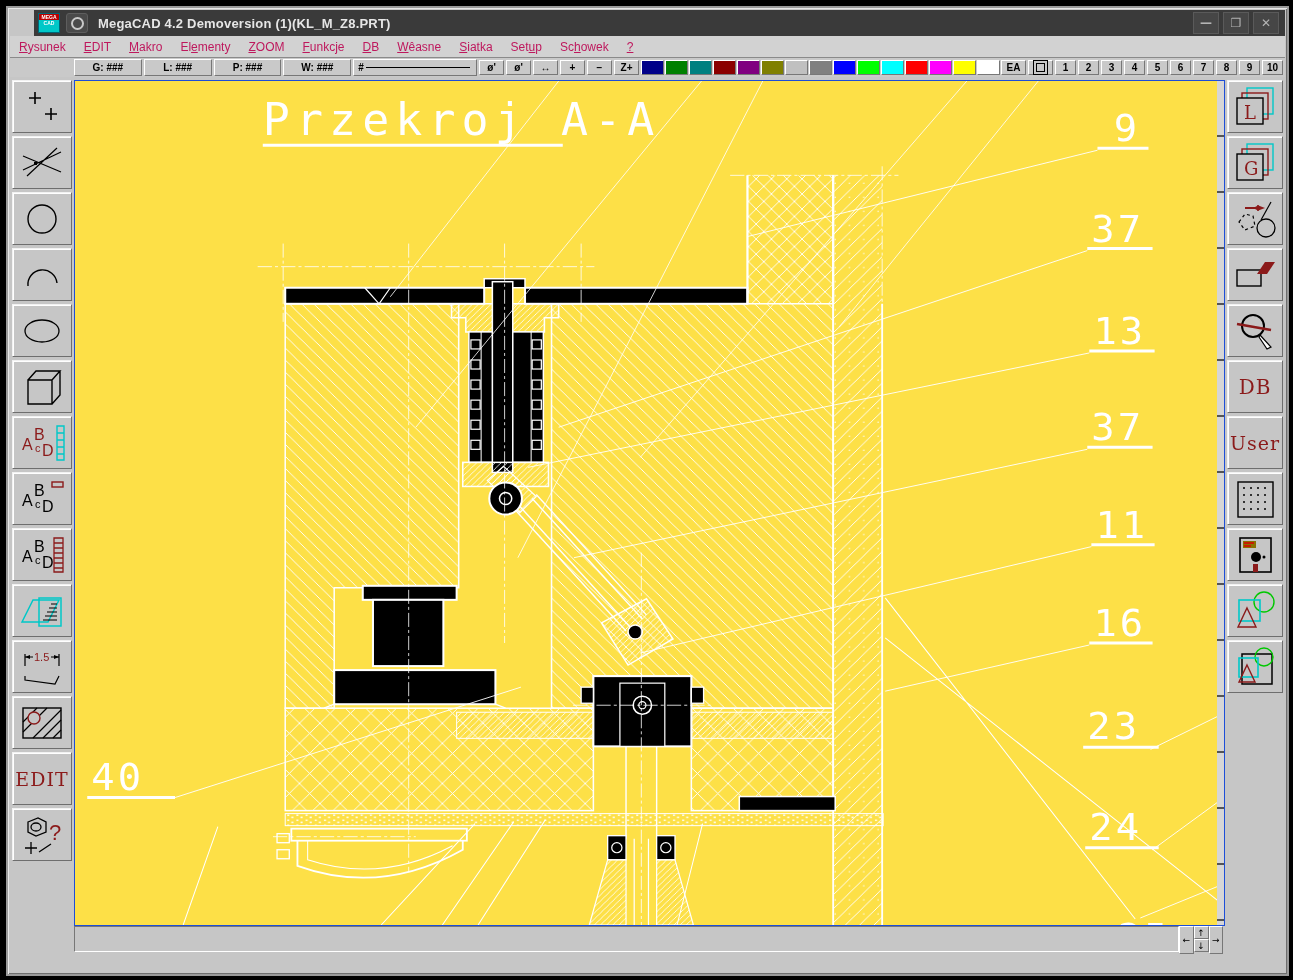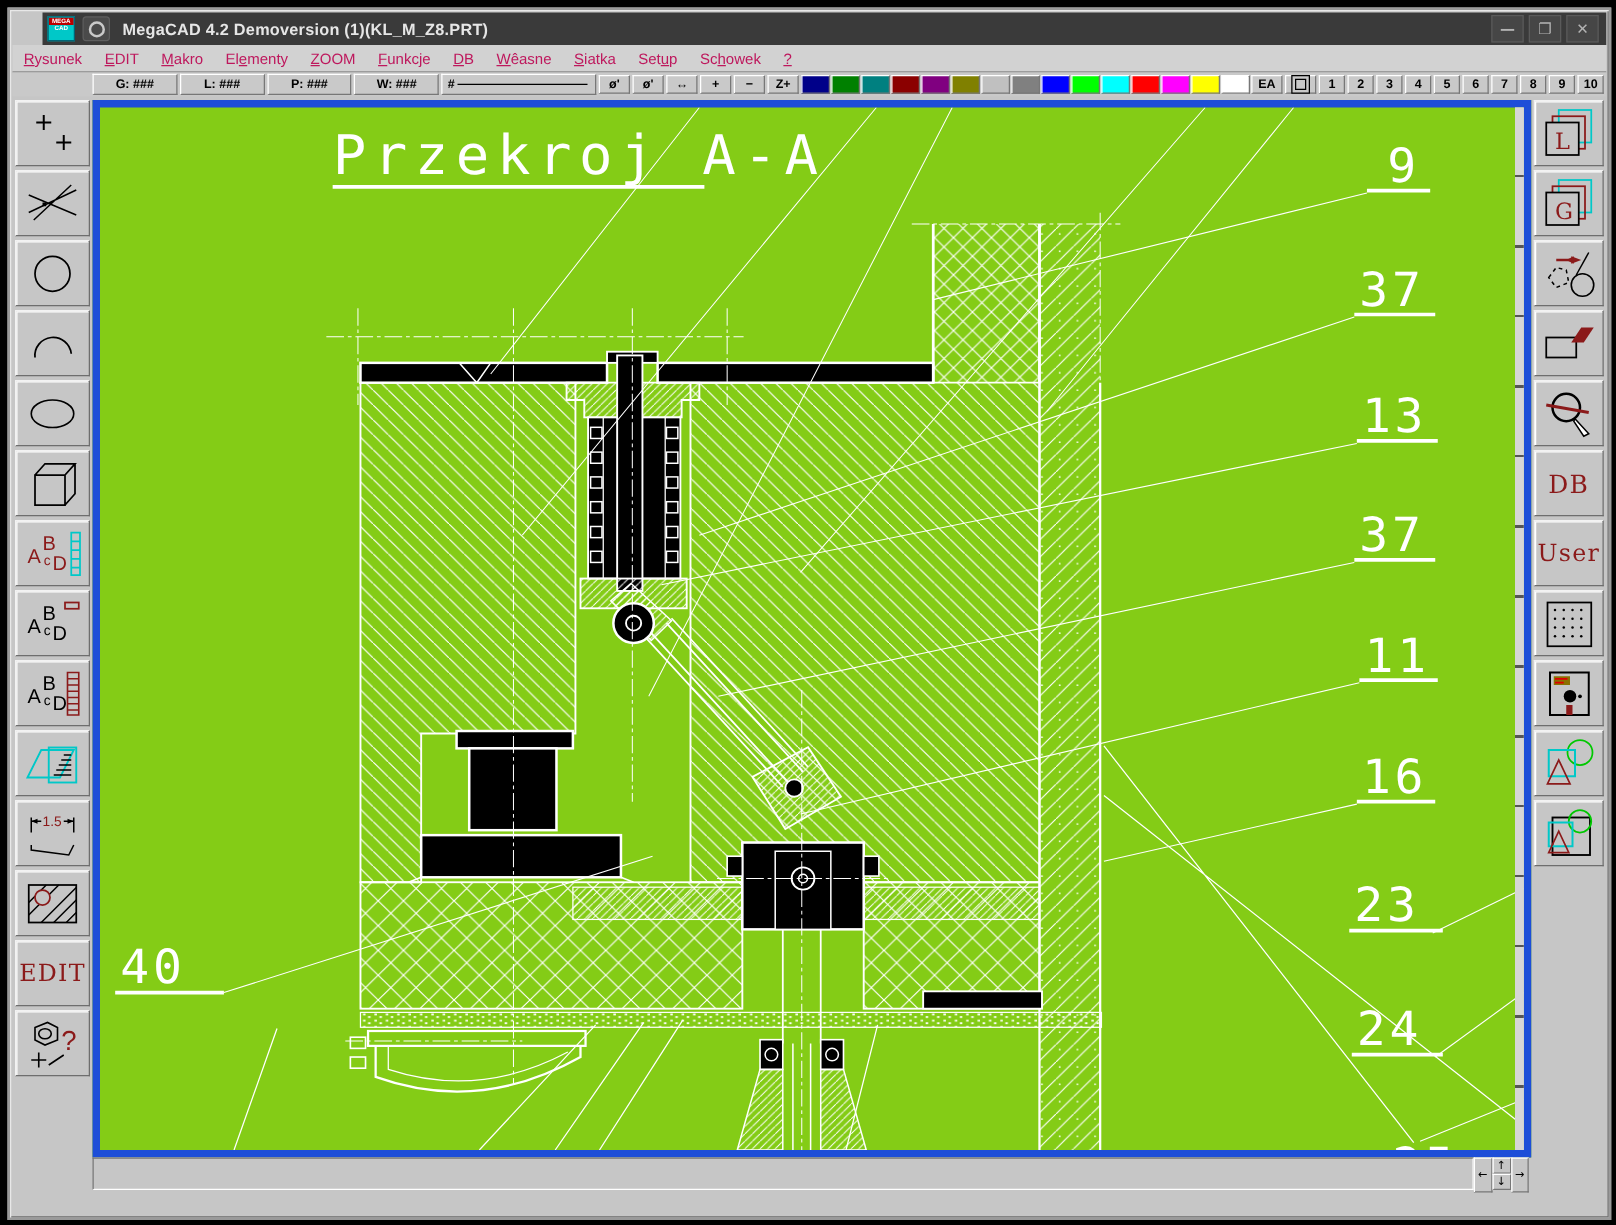--- a/index.html
+++ b/index.html
@@ -40,22 +40,22 @@
   
   .side{position:absolute;display:flex;flex-direction:column;}
   .side-left{left:4px;top:72px;width:60px;}
   .side-right{right:4px;top:72px;width:56px;}
   .tool{height:51px;margin-bottom:3px;background:#c6c6c6;border:1px solid;
     border-color:#f2f2f2 #6e6e6e #6e6e6e #f2f2f2;box-shadow:inset 1px 1px 0 #fff;
     display:flex;align-items:center;justify-content:center;position:relative;}
   .tool svg{display:block;}
   .red-label{color:#8b1a1a;font:15px "DejaVu Serif",serif;letter-spacing:1px;}
   
-  .canvas{position:absolute;left:66px;top:72px;right:62px;bottom:48px;background:#84cc16;
-    border:6px solid #1d4ed8;}
+  .canvas{position:absolute;left:66px;top:72px;right:62px;bottom:48px;background:#fde047;
+    border:1px solid #1d4ed8;}
   .canvas svg{position:absolute;left:0;top:0;width:100%;height:100%;}
   .vruler{position:absolute;right:0;top:0;width:7px;bottom:0;background:#d6d6d6;
     background-image:repeating-linear-gradient(#d6d6d6 0 54px,#555 54px 56px);}
   
   .statusbar{position:absolute;left:66px;bottom:22px;height:24px;right:108px;background:#c6c6c6;
     border:1px solid;border-color:#777 #fff #fff #777;}
   .navpad{position:absolute;right:64px;bottom:22px;height:26px;width:44px;display:flex;}
   .nav-col{display:flex;flex-direction:column;}
   .navbtn{background:#c6c6c6;border:1px solid;border-color:#fff #777 #777 #fff;
     font:9px "DejaVu Sans",sans-serif;display:flex;align-items:center;justify-content:center;flex:1;width:13px;}

